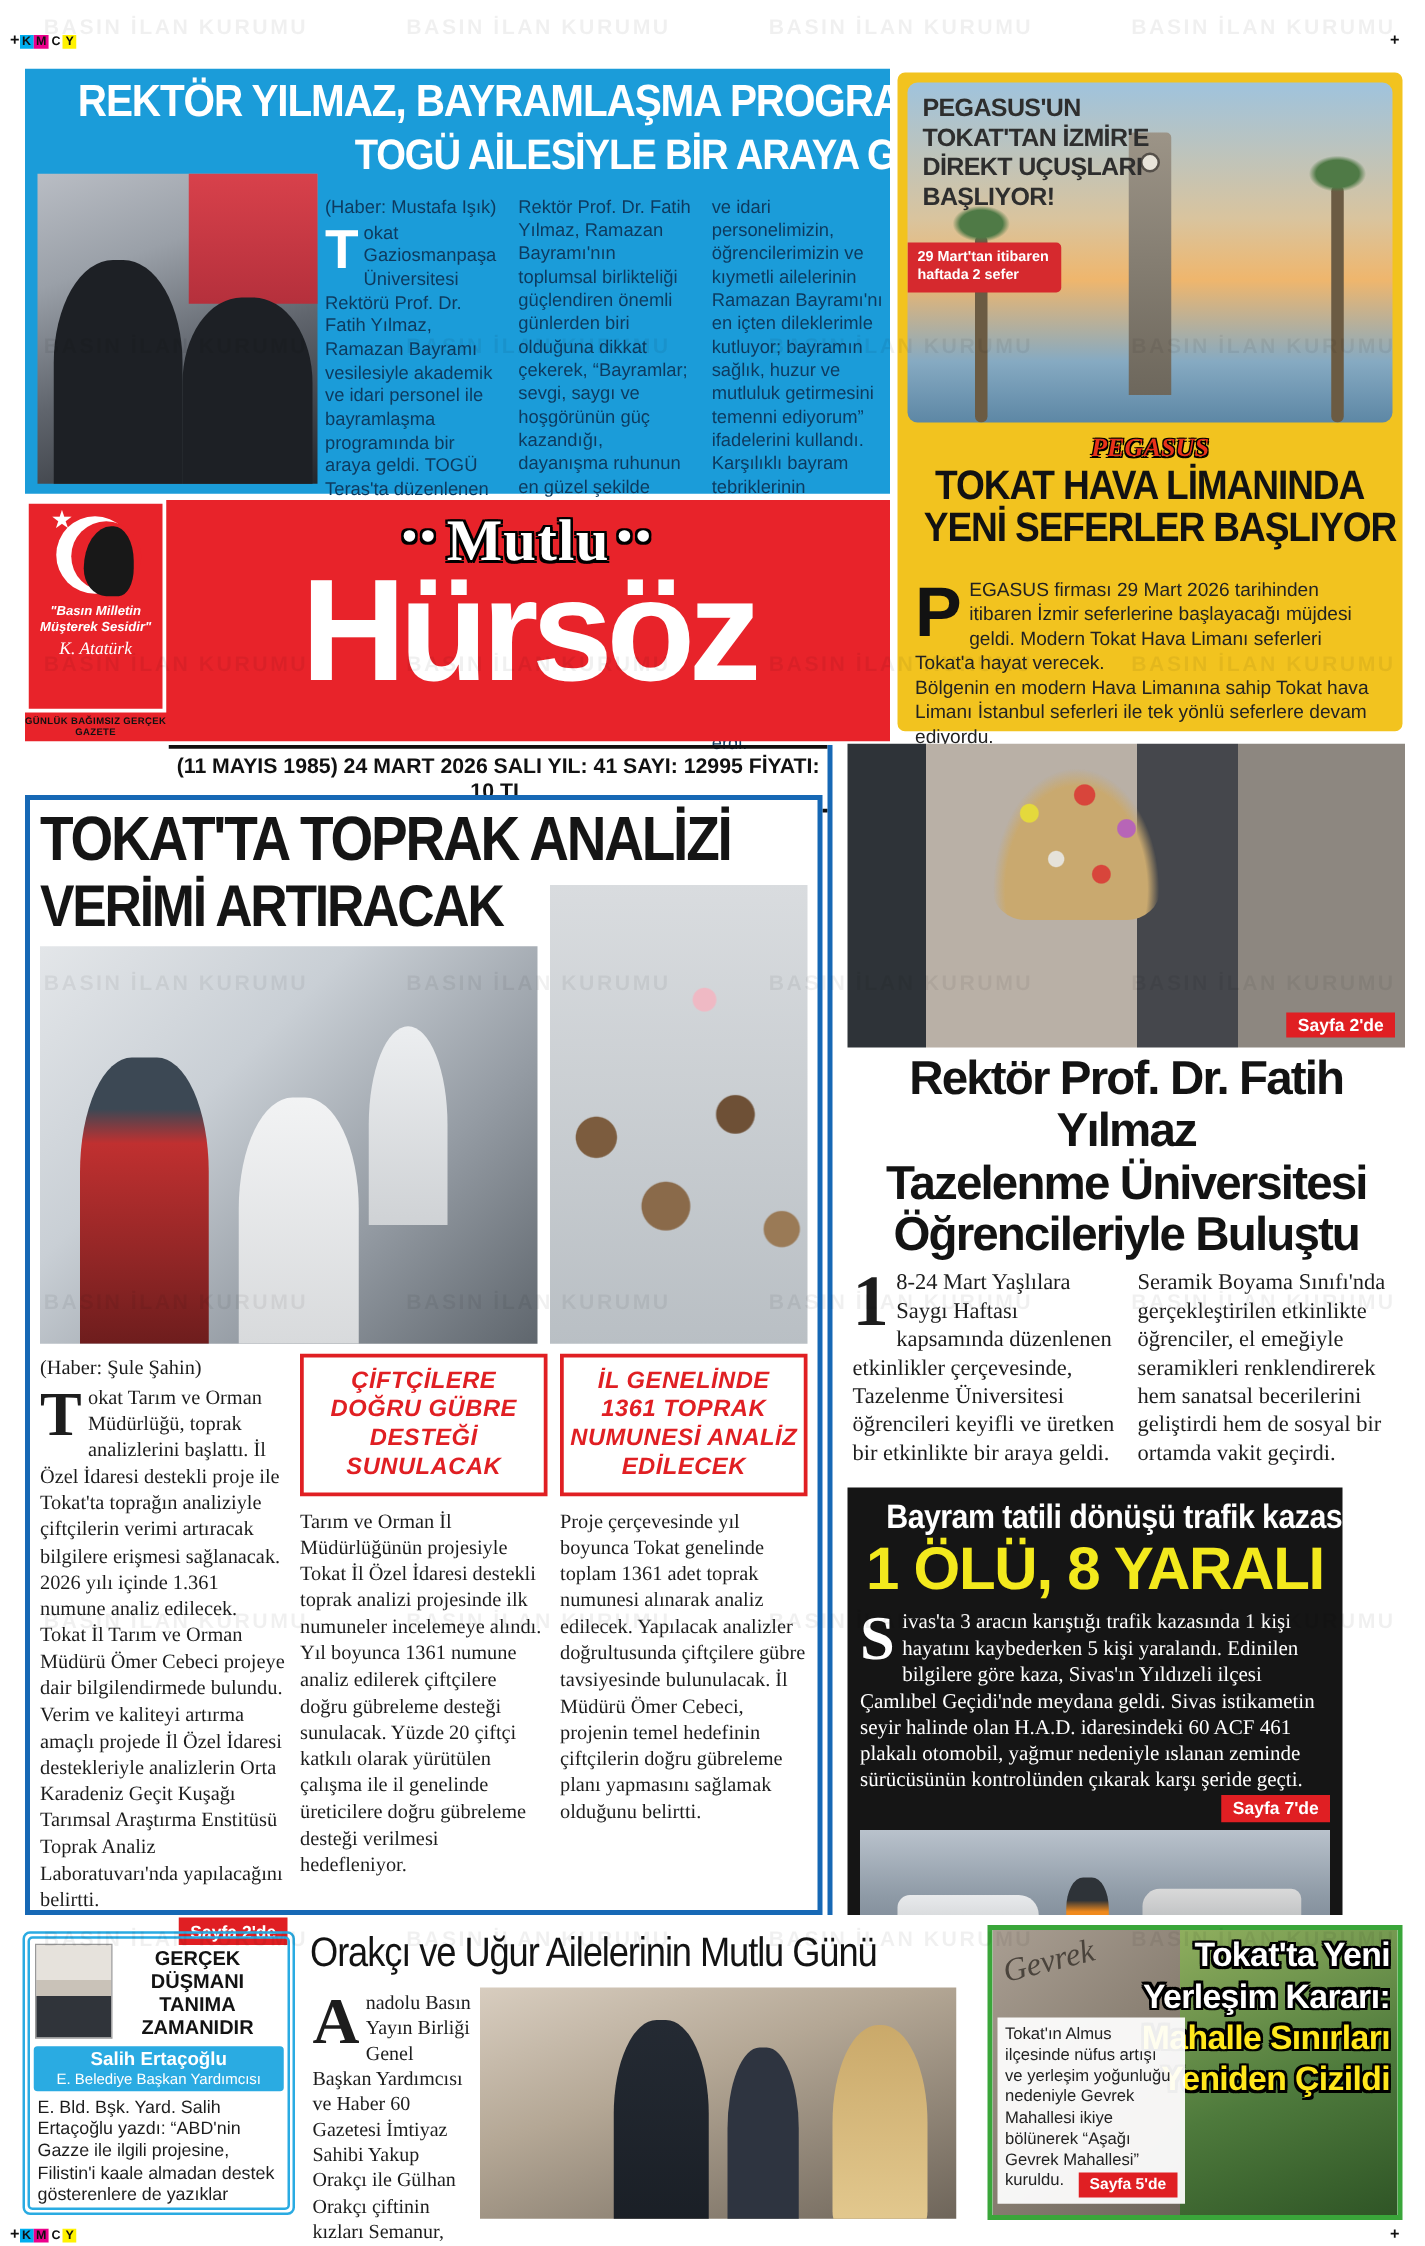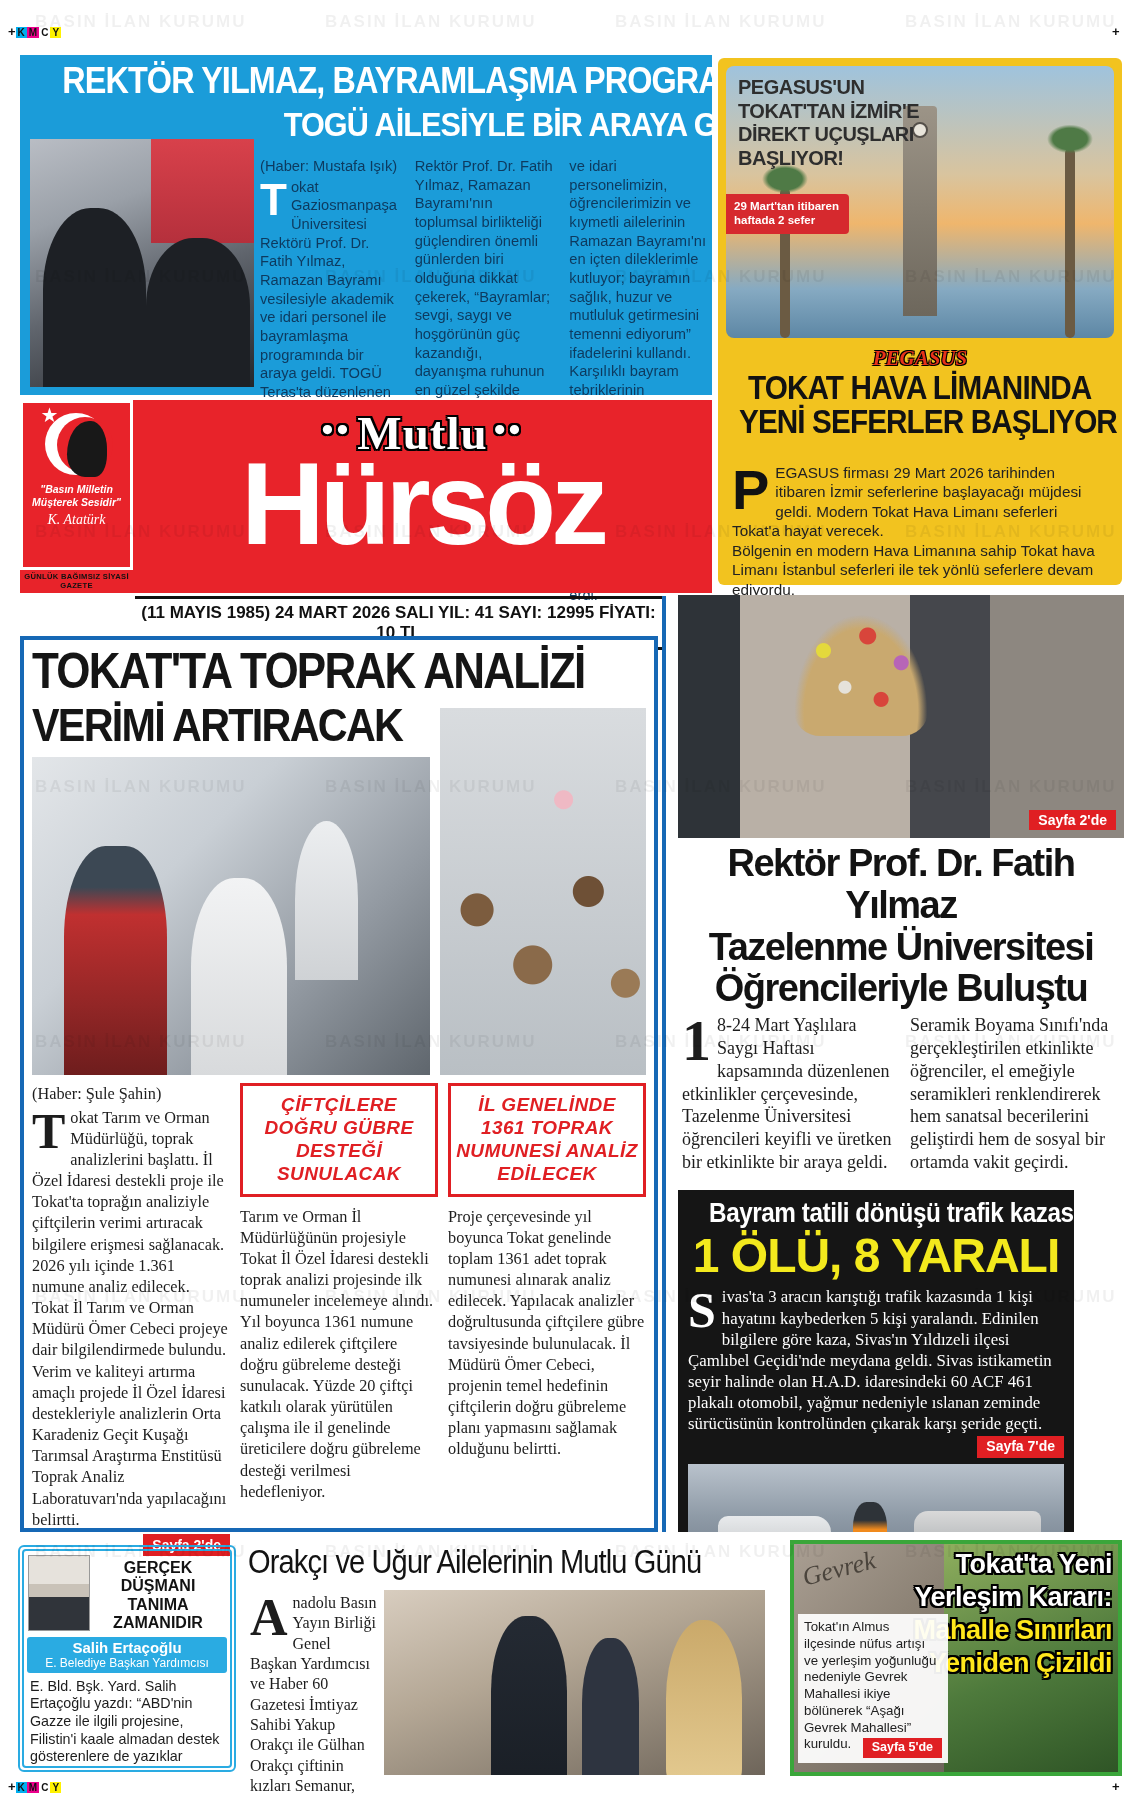--- a/index.html
+++ b/index.html
@@ -255,21 +255,21 @@
     </div>
     <div class="motto">"Basın Milletin
 Müşterek Sesidir"</div>
     <div class="signature">K. Atatürk</div>
   </div>
   <div class="tokat-row">
     <span class="tokat-dots">••</span><span class="tokat-word">Mutlu</span><span class="tokat-dots">••</span>
   </div>
   <div class="hursoz">Hürsöz</div>
 </div>
-<div class="abs gazette-type">GÜNLÜK BAĞIMSIZ SİYASİ GAZETE</div>
+<div class="abs gazette-type">GÜNLÜK BAĞIMSIZ GERÇEK GAZETE</div>
 <div class="abs dateline">(11 MAYIS 1985) 24 MART 2026 SALI YIL: 41 SAYI: 12995 FİYATI: 10 TL</div>
 <div class="abs vdivider"></div>
 
 <div class="abs main-box">
   <div class="mh1"><span class="condL">TOKAT'TA TOPRAK ANALİZİ</span></div>
   <div class="main-row">
     <div class="main-left">
       <div class="mh2"><span class="condL">VERİMİ ARTIRACAK</span></div>
       <div class="lab-photo">
         <div class="redman"></div>

